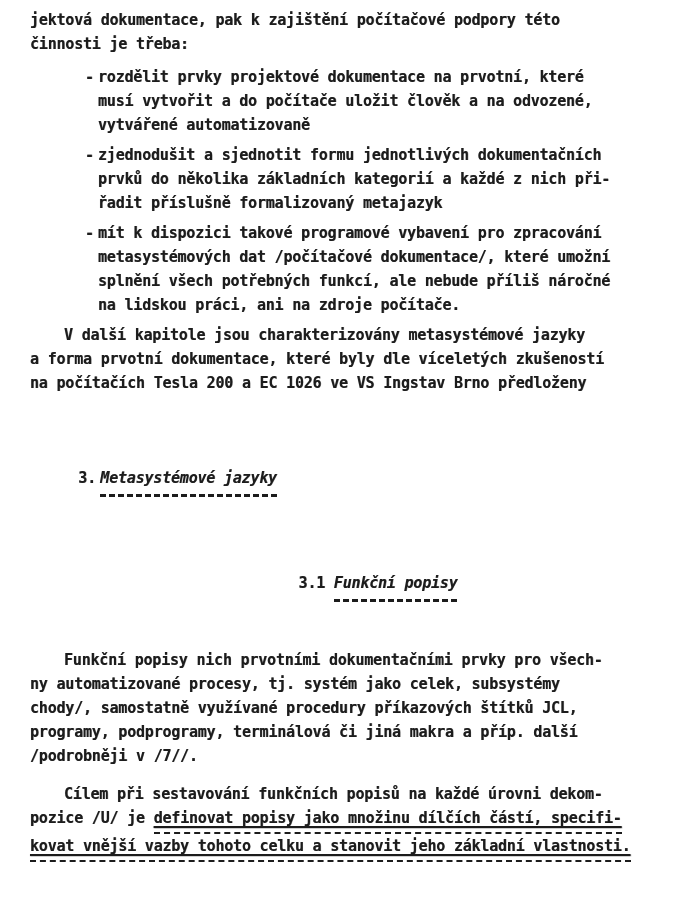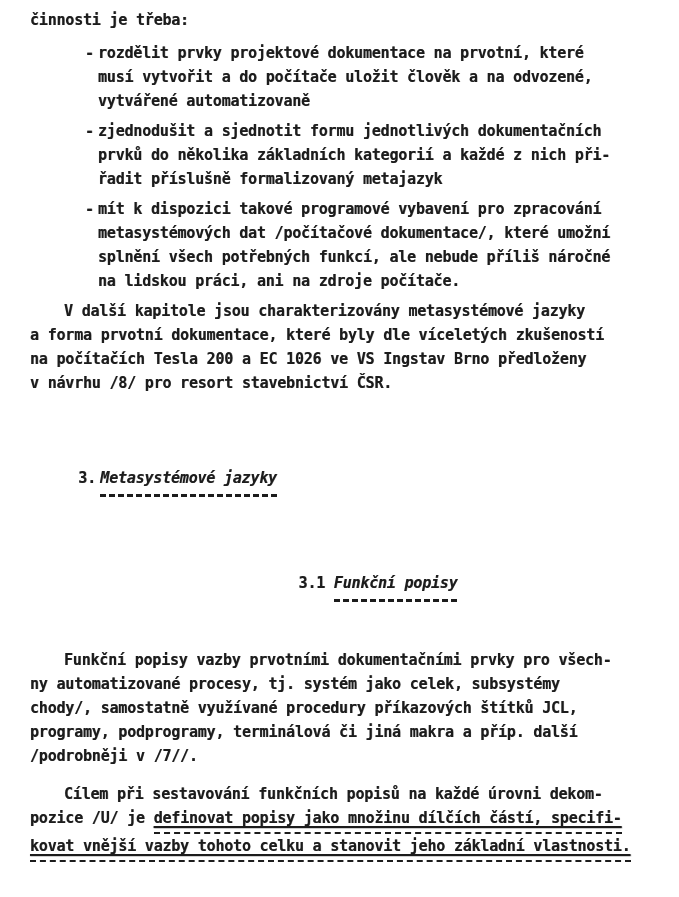--- a/index.html
+++ b/index.html
@@ -78,20 +78,21 @@
     border-bottom: 2px dashed #1c1c1c;
     padding-bottom: 2px;
   }
 </style>
 </head>
 <body>
 
 <div class="doc" data-name="document-page">
 
   <div data-name="intro-paragraph">
+    <div class="line" data-name="text-line">jektová dokumentace, pak k zajištění počítačové podpory této</div>
     <div class="line" data-name="text-line">činnosti je třeba:</div>
   </div>
 
   <div class="bullets" data-name="bullet-list">
 
     <div class="bullet" data-name="bullet-item">
       <span class="bullet-marker" data-name="bullet-dash">-</span>
       <div data-name="bullet-text">
         <div class="line" data-name="text-line">rozdělit prvky projektové dokumentace na prvotní, které</div>
         <div class="line" data-name="text-line">musí vytvořit a do počítače uložit člověk a na odvozené,</div>
@@ -117,33 +118,32 @@
         <div class="line" data-name="text-line">na lidskou práci, ani na zdroje počítače.</div>
       </div>
     </div>
 
   </div>
 
   <div data-name="para-next-chapter">
     <div class="line fl" data-name="text-line">V další kapitole jsou charakterizovány metasystémové jazyky</div>
     <div class="line" data-name="text-line">a forma prvotní dokumentace, které byly dle víceletých zkušeností</div>
     <div class="line" data-name="text-line">na počítačích Tesla 200 a EC 1026 ve VS Ingstav Brno předloženy</div>
-    <div class="line" data-name="text-line">v návrhu /8/ pro resort stavebnictví ČSR.</div>
   </div>
 
   <div class="heading" data-name="heading-chapter">
     <span class="h-num" data-name="chapter-number">3.</span><span class="h-title" data-name="chapter-title">Metasystémové jazyky</span>
   </div>
 
   <div class="heading" data-name="heading-section">
     <span class="h-num" data-name="section-number">3.1</span><span class="h-title" data-name="section-title">Funkční popisy</span>
   </div>
 
   <div data-name="para-functional">
-    <div class="line fl" data-name="text-line">Funkční popisy vazby prvotními dokumentačními prvky pro všech-</div>
+    <div class="line fl" data-name="text-line">Funkční popisy nich prvotními dokumentačními prvky pro všech-</div>
     <div class="line" data-name="text-line">ny automatizované procesy, tj. systém jako celek, subsystémy</div>
     <div class="line" data-name="text-line">chody/, samostatně využívané procedury příkazových štítků JCL,</div>
     <div class="line" data-name="text-line">programy, podprogramy, terminálová či jiná makra a příp. další</div>
     <div class="line" data-name="text-line">/podrobněji v /7//.</div>
   </div>
 
   <div data-name="para-goal">
     <div class="line fl" data-name="text-line">Cílem při sestavování funkčních popisů na každé úrovni dekom-</div>
     <div class="line" data-name="text-line"><span data-name="plain-text">pozice /U/ je </span><span class="emph" data-name="underlined-text">definovat popisy jako množinu dílčích částí, specifi-</span></div>
     <div class="line" data-name="text-line"><span class="emph" data-name="underlined-text">kovat vnější vazby tohoto celku a stanovit jeho základní vlastnosti.</span></div>

